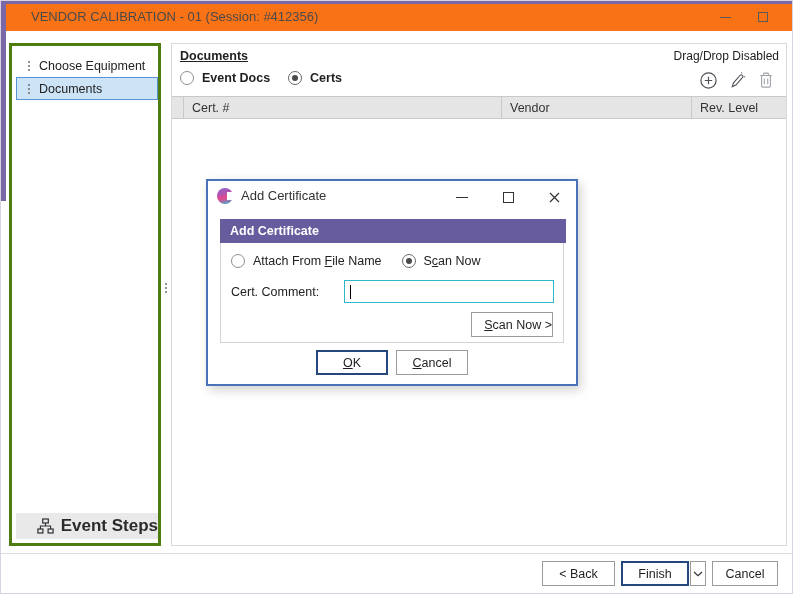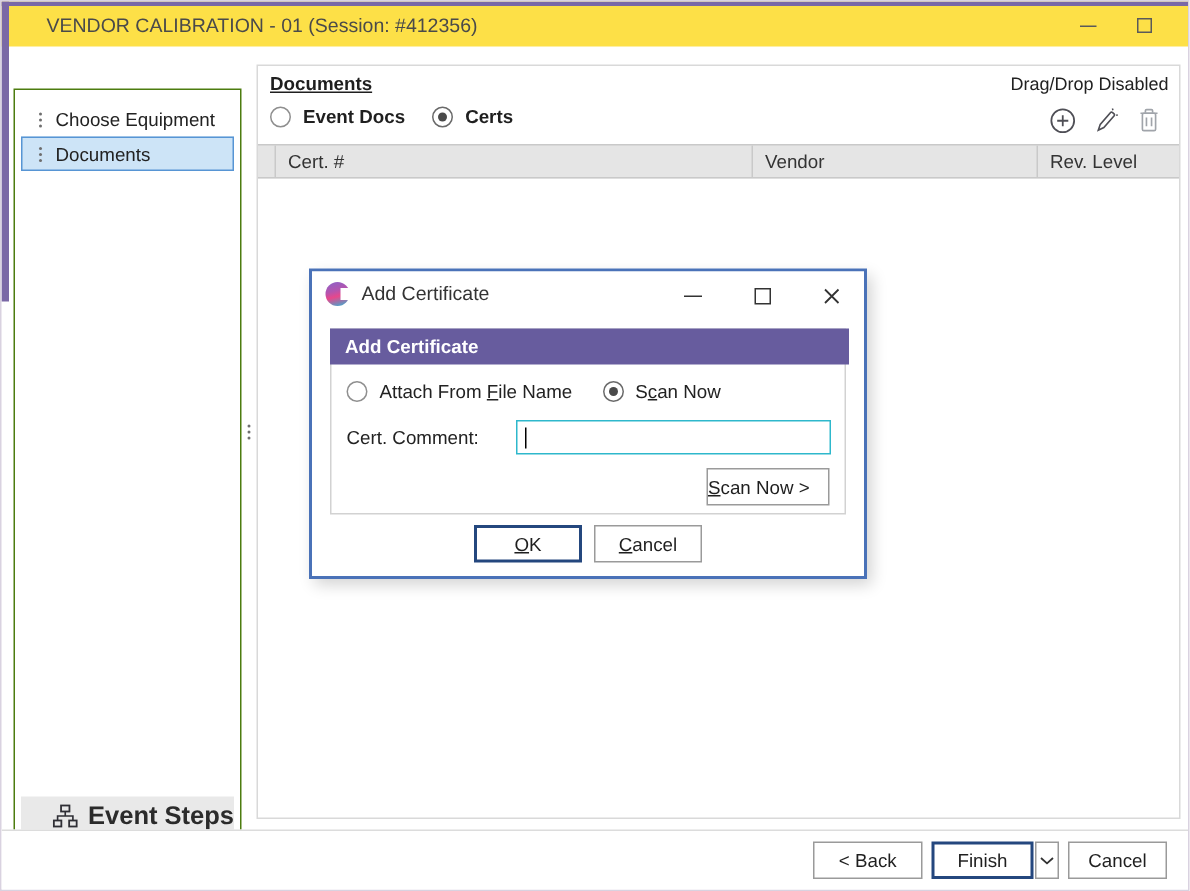--- a/index.html
+++ b/index.html
@@ -3,30 +3,30 @@
 <meta charset="utf-8">
 <style>
   * { margin:0; padding:0; box-sizing:border-box; }
   body { font-family:"Liberation Sans", sans-serif; background:#fff; }
   .screen { position:relative; width:793px; height:594px; background:#fff; overflow:hidden;
             border:1px solid #d9d2e0; }
 
   
   .accent-top { position:absolute; top:0; left:0; width:100%; height:3px; background:#7a68a6; z-index:5; }
   .accent-left { position:absolute; top:0; left:0; width:5px; height:200px; background:#7a68a6; z-index:6; }
-  .titlebar { position:absolute; top:0; left:0; width:100%; height:30px; background:#fde047; z-index:4; }
+  .titlebar { position:absolute; top:0; left:0; width:100%; height:30px; background:#f97316; z-index:4; }
   .titlebar .title { position:absolute; left:30px; top:8px; font-size:13px; color:#4a4a4a; }
   .winbtn { position:absolute; top:4px; width:30px; height:24px; display:flex; align-items:center; justify-content:center; cursor:default; }
   .winbtn.minb { right:52px; }
   .winbtn.maxb { right:14px; }
   .glyph-min { width:11px; height:1px; background:#5a5a5a; }
   .glyph-max { width:10px; height:10px; border:1px solid #5a5a5a; background:transparent; }
 
   
-  .sidebar { position:absolute; left:8px; top:42px; width:152px; height:503px; background:#fff; border:1px solid #4d7c0f;margin-top:16px; }
+  .sidebar { position:absolute; left:8px; top:42px; width:152px; height:503px; background:#fff; border:3px solid #4d7c0f; }
   .side-item { position:absolute; left:4px; width:142px; height:23px; display:flex; align-items:center; gap:9px; padding-left:11px; font-size:12.5px; color:#222; border:1px solid transparent; cursor:default; }
   .side-item.i0 { top:8px; }
   .side-item.i1 { top:31px; }
   .side-item.on { background:#cde4f7; border:1px solid #5795d4; }
   .grip { width:2px; height:2px; border-radius:50%; background:#6e6e6e; box-shadow:0 4px 0 #6e6e6e, 0 8px 0 #6e6e6e; margin-top:-8px; }
   .event-steps { position:absolute; left:4px; bottom:4px; width:142px; height:26px; background:#e9e9e9; display:flex; align-items:center; gap:7px; padding-left:13px; font-size:17px; font-weight:bold; color:#2b2b2b; cursor:default;justify-content:flex-end; }
 
   
   .splitter { position:absolute; left:161px; top:42px; width:8px; height:503px; cursor:col-resize; }
   .splitter .grip { position:absolute; left:3px; top:248px; }
@@ -62,21 +62,21 @@
   .groupbox { position:absolute; left:12px; top:38px; width:344px; height:124px; border:1px solid #d2d2d2; background:#fff; }
   .grp-head { position:absolute; left:-1px; top:-1px; width:346px; height:24px; background:#675c9e; color:#fff; font-size:12.5px; font-weight:bold; display:flex; align-items:center; padding-left:10px; }
   .dlg-radio-row { position:absolute; left:10px; top:34px; display:flex; align-items:center; gap:8px; font-size:12.5px; color:#222; }
   .dlg-radio-lbl { margin-right:12px; }
   .mn { text-decoration:underline; }
   .comment-row { position:absolute; left:10px; top:60px; width:324px; height:24px; }
   .comment-lbl { position:absolute; left:0; top:5px; font-size:12.5px; color:#222; }
   .comment-box { position:absolute; left:113px; top:0; width:210px; height:23px; border:1px solid #2eb8cc; background:#fff; }
   .comment-input { position:absolute; inset:0; border:none; outline:none; width:100%; height:100%; font-family:"Liberation Sans",sans-serif; font-size:12.5px; padding:2px 4px; background:transparent; }
   .caret { position:absolute; left:5px; top:4px; width:1px; height:14px; background:#000; }
-  .scan-btn { position:absolute; right:10px; top:92px; width:82px; height:25px; background:#fff; border:1px solid #9a9a9a; font-size:12.5px; color:#1f1f1f; display:flex; align-items:center; justify-content:flex-start; cursor:pointer; }
+  .scan-btn { position:absolute; right:10px; top:92px; width:82px; height:25px; background:#fff; border:1px solid #9a9a9a; font-size:12.5px; color:#1f1f1f; display:flex; align-items:center; justify-content:flex-end; cursor:pointer; }
   .dlg-footer { position:absolute; left:0; bottom:9px; width:100%; display:flex; justify-content:center; gap:8px; }
   .btn { height:25px; background:#fff; border:1px solid #9a9a9a; font-size:12.5px; color:#1f1f1f; display:flex; align-items:center; justify-content:center; cursor:pointer; }
   .btn.default { border:2px solid #24477e; }
   .ok-btn { width:72px; } .dlg-cancel-btn { width:72px; }
 
   
   .footer { position:absolute; left:0; top:552px; width:100%; height:42px; background:#fff; border-top:1px solid #dcdcdc; }
   .footer-title { position:absolute; left:10px; top:10px; font-size:17px; font-weight:bold; color:#2b2b2b; }
   .back-btn { position:absolute; left:541px; top:7px; width:73px; }
   .finish-btn { position:absolute; left:620px; top:7px; width:68px; }

